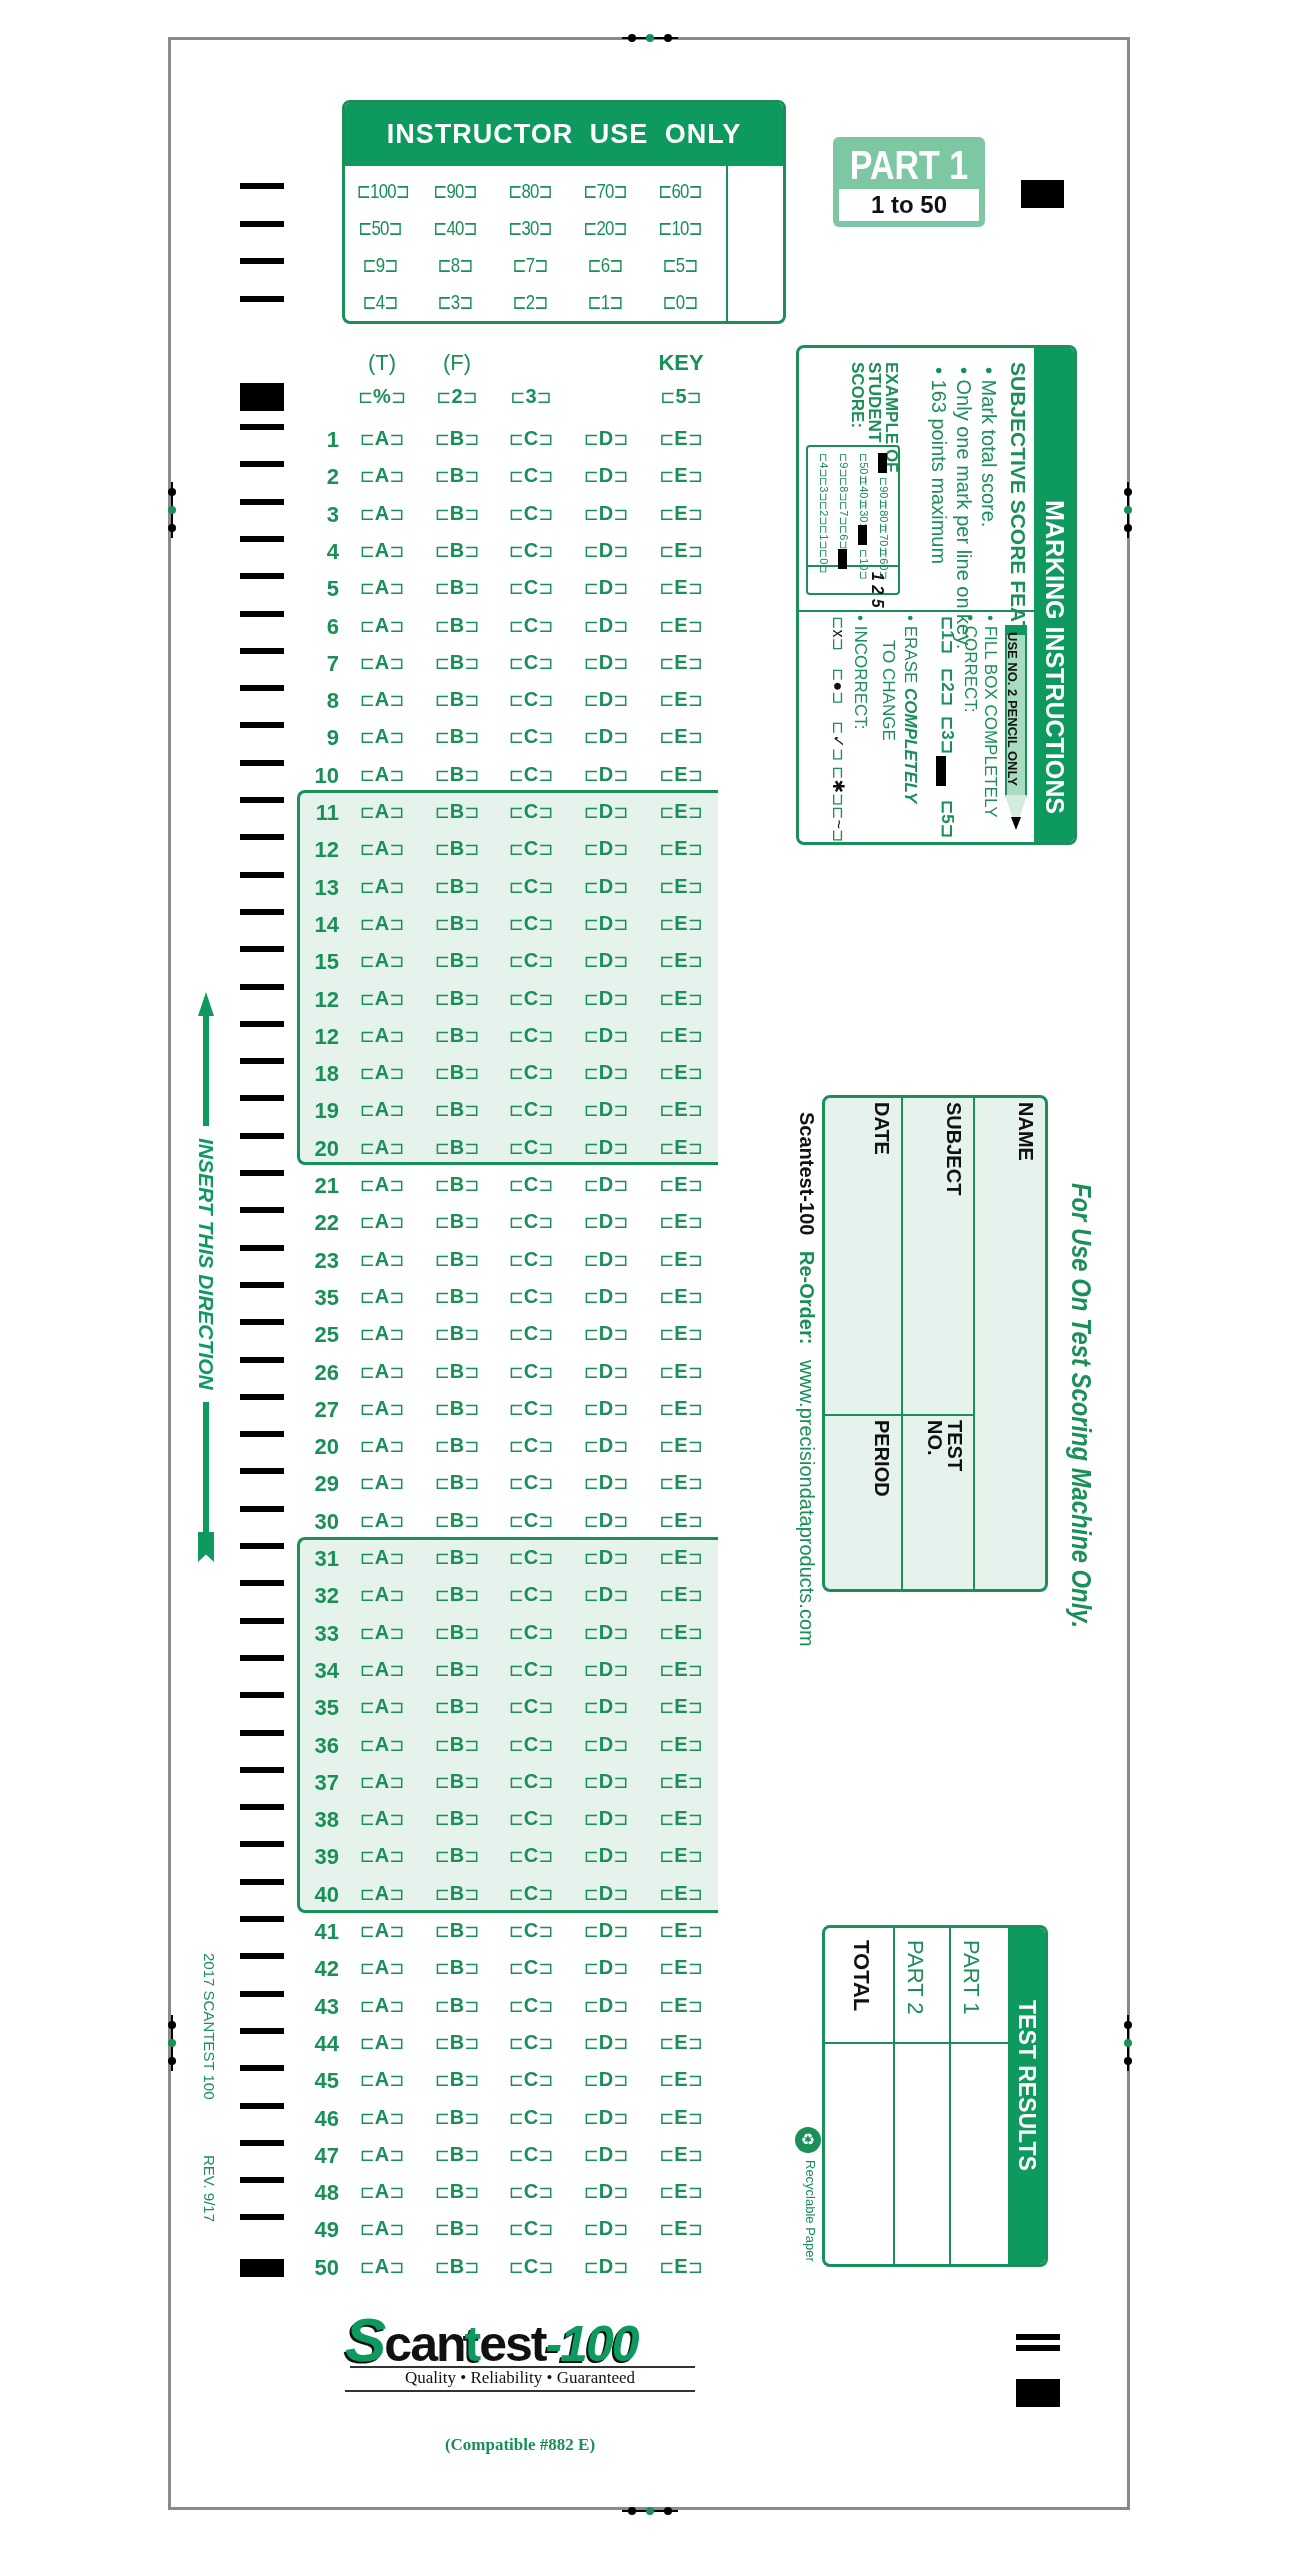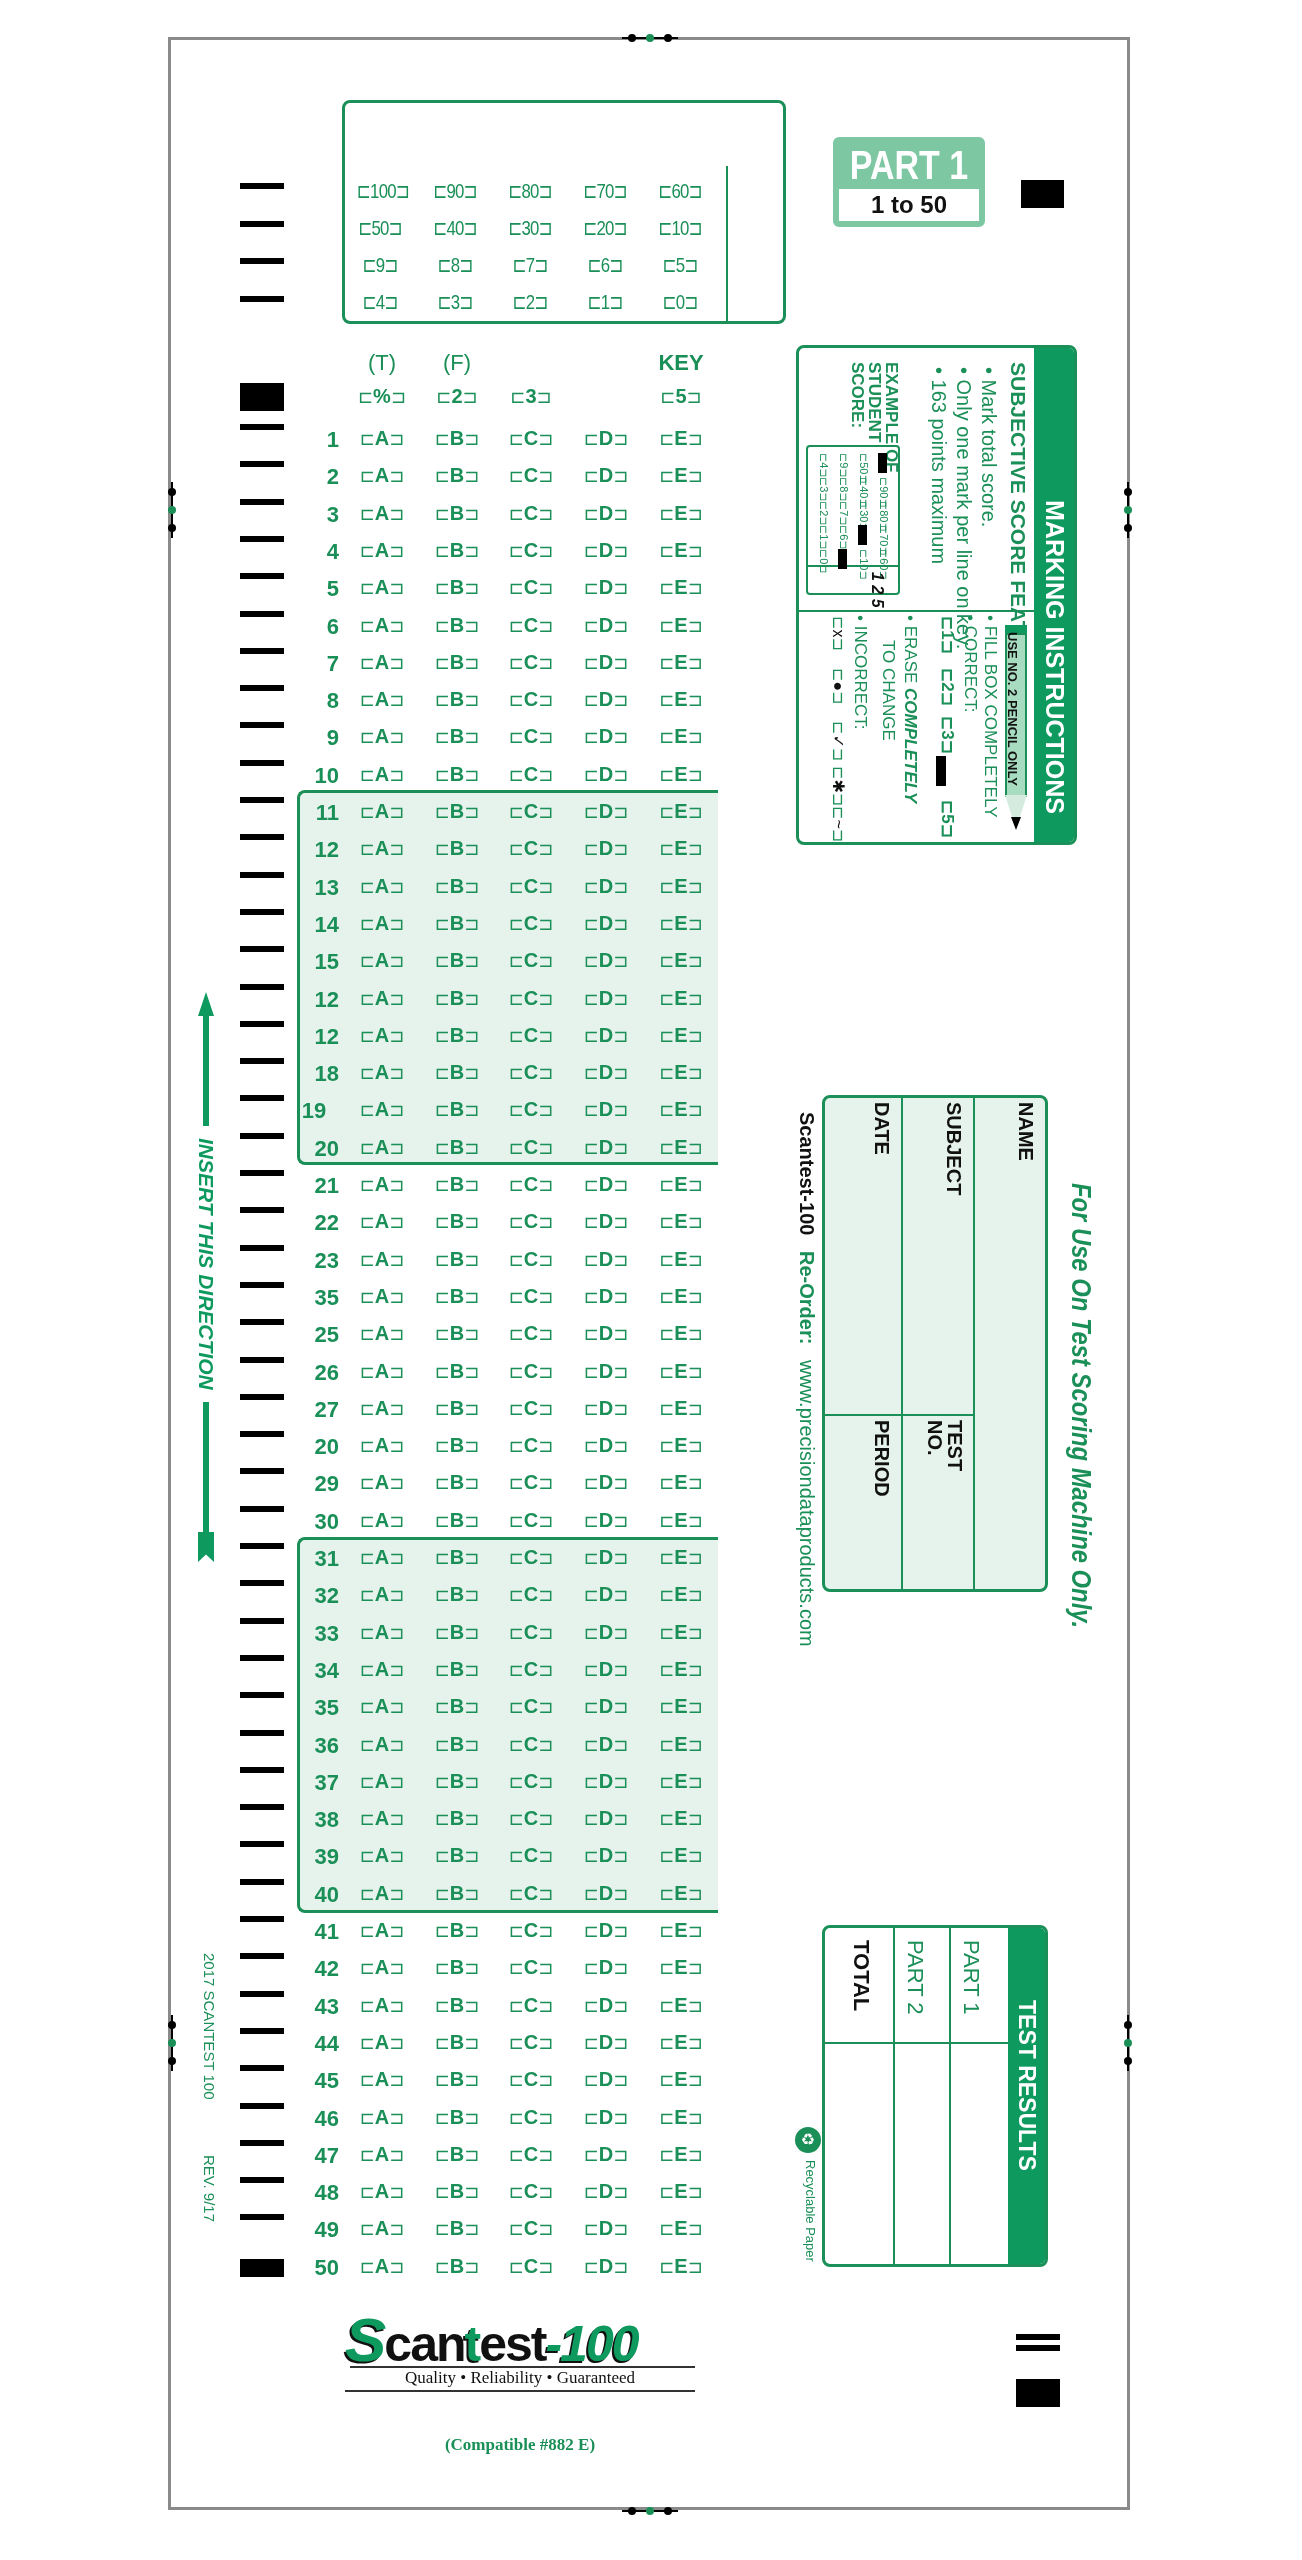--- a/index.html
+++ b/index.html
@@ -130,20 +130,21 @@
     <div class="tmark" style="top:2214px"></div>
     <div class="tblock" style="left:240px;top:2259px;width:44px;height:18px;"></div>
   </div>
 
 <div class="tblock" style="left:1021px;top:180px;width:43px;height:28px;"></div>
 <div class="tblock" style="left:1016px;top:2334px;width:44px;height:6px;"></div>
 <div class="tblock" style="left:1016px;top:2345px;width:44px;height:6px;"></div>
 <div class="tblock" style="left:1016px;top:2379px;width:44px;height:28px;"></div>
 
 <div class="instr">
+  <div class="hdr">INSTRUCTOR  USE  ONLY</div>
   <div class="vdiv"></div>
   <div id="instr-grid">
       <div class="ibub" style="left:6px;top:76px;">⊏<span>100</span>⊐</div>
       <div class="ibub" style="left:81px;top:76px;">⊏<span>90</span>⊐</div>
       <div class="ibub" style="left:156px;top:76px;">⊏<span>80</span>⊐</div>
       <div class="ibub" style="left:231px;top:76px;">⊏<span>70</span>⊐</div>
       <div class="ibub" style="left:306px;top:76px;">⊏<span>60</span>⊐</div>
       <div class="ibub" style="left:6px;top:113px;">⊏<span>50</span>⊐</div>
       <div class="ibub" style="left:81px;top:113px;">⊏<span>40</span>⊐</div>
       <div class="ibub" style="left:156px;top:113px;">⊏<span>30</span>⊐</div>
@@ -319,21 +320,21 @@
     </div>
     <div>
       <div class="qnum" style="left:289px;top:1061px;">18</div>
       <div class="bub" style="left:350px;top:1061px;"><span class="br">⊏</span><span>A</span><span class="br">⊐</span></div>
       <div class="bub" style="left:425px;top:1061px;"><span class="br">⊏</span><span>B</span><span class="br">⊐</span></div>
       <div class="bub" style="left:499px;top:1061px;"><span class="br">⊏</span><span>C</span><span class="br">⊐</span></div>
       <div class="bub" style="left:574px;top:1061px;"><span class="br">⊏</span><span>D</span><span class="br">⊐</span></div>
       <div class="bub" style="left:649px;top:1061px;"><span class="br">⊏</span><span>E</span><span class="br">⊐</span></div>
     </div>
     <div>
-      <div class="qnum" style="left:289px;top:1098px;text-align:center;">19</div>
+      <div class="qnum" style="left:289px;top:1098px;">19</div>
       <div class="bub" style="left:350px;top:1098px;"><span class="br">⊏</span><span>A</span><span class="br">⊐</span></div>
       <div class="bub" style="left:425px;top:1098px;"><span class="br">⊏</span><span>B</span><span class="br">⊐</span></div>
       <div class="bub" style="left:499px;top:1098px;"><span class="br">⊏</span><span>C</span><span class="br">⊐</span></div>
       <div class="bub" style="left:574px;top:1098px;"><span class="br">⊏</span><span>D</span><span class="br">⊐</span></div>
       <div class="bub" style="left:649px;top:1098px;"><span class="br">⊏</span><span>E</span><span class="br">⊐</span></div>
     </div>
     <div>
       <div class="qnum" style="left:289px;top:1136px;">20</div>
       <div class="bub" style="left:350px;top:1136px;"><span class="br">⊏</span><span>A</span><span class="br">⊐</span></div>
       <div class="bub" style="left:425px;top:1136px;"><span class="br">⊏</span><span>B</span><span class="br">⊐</span></div>

